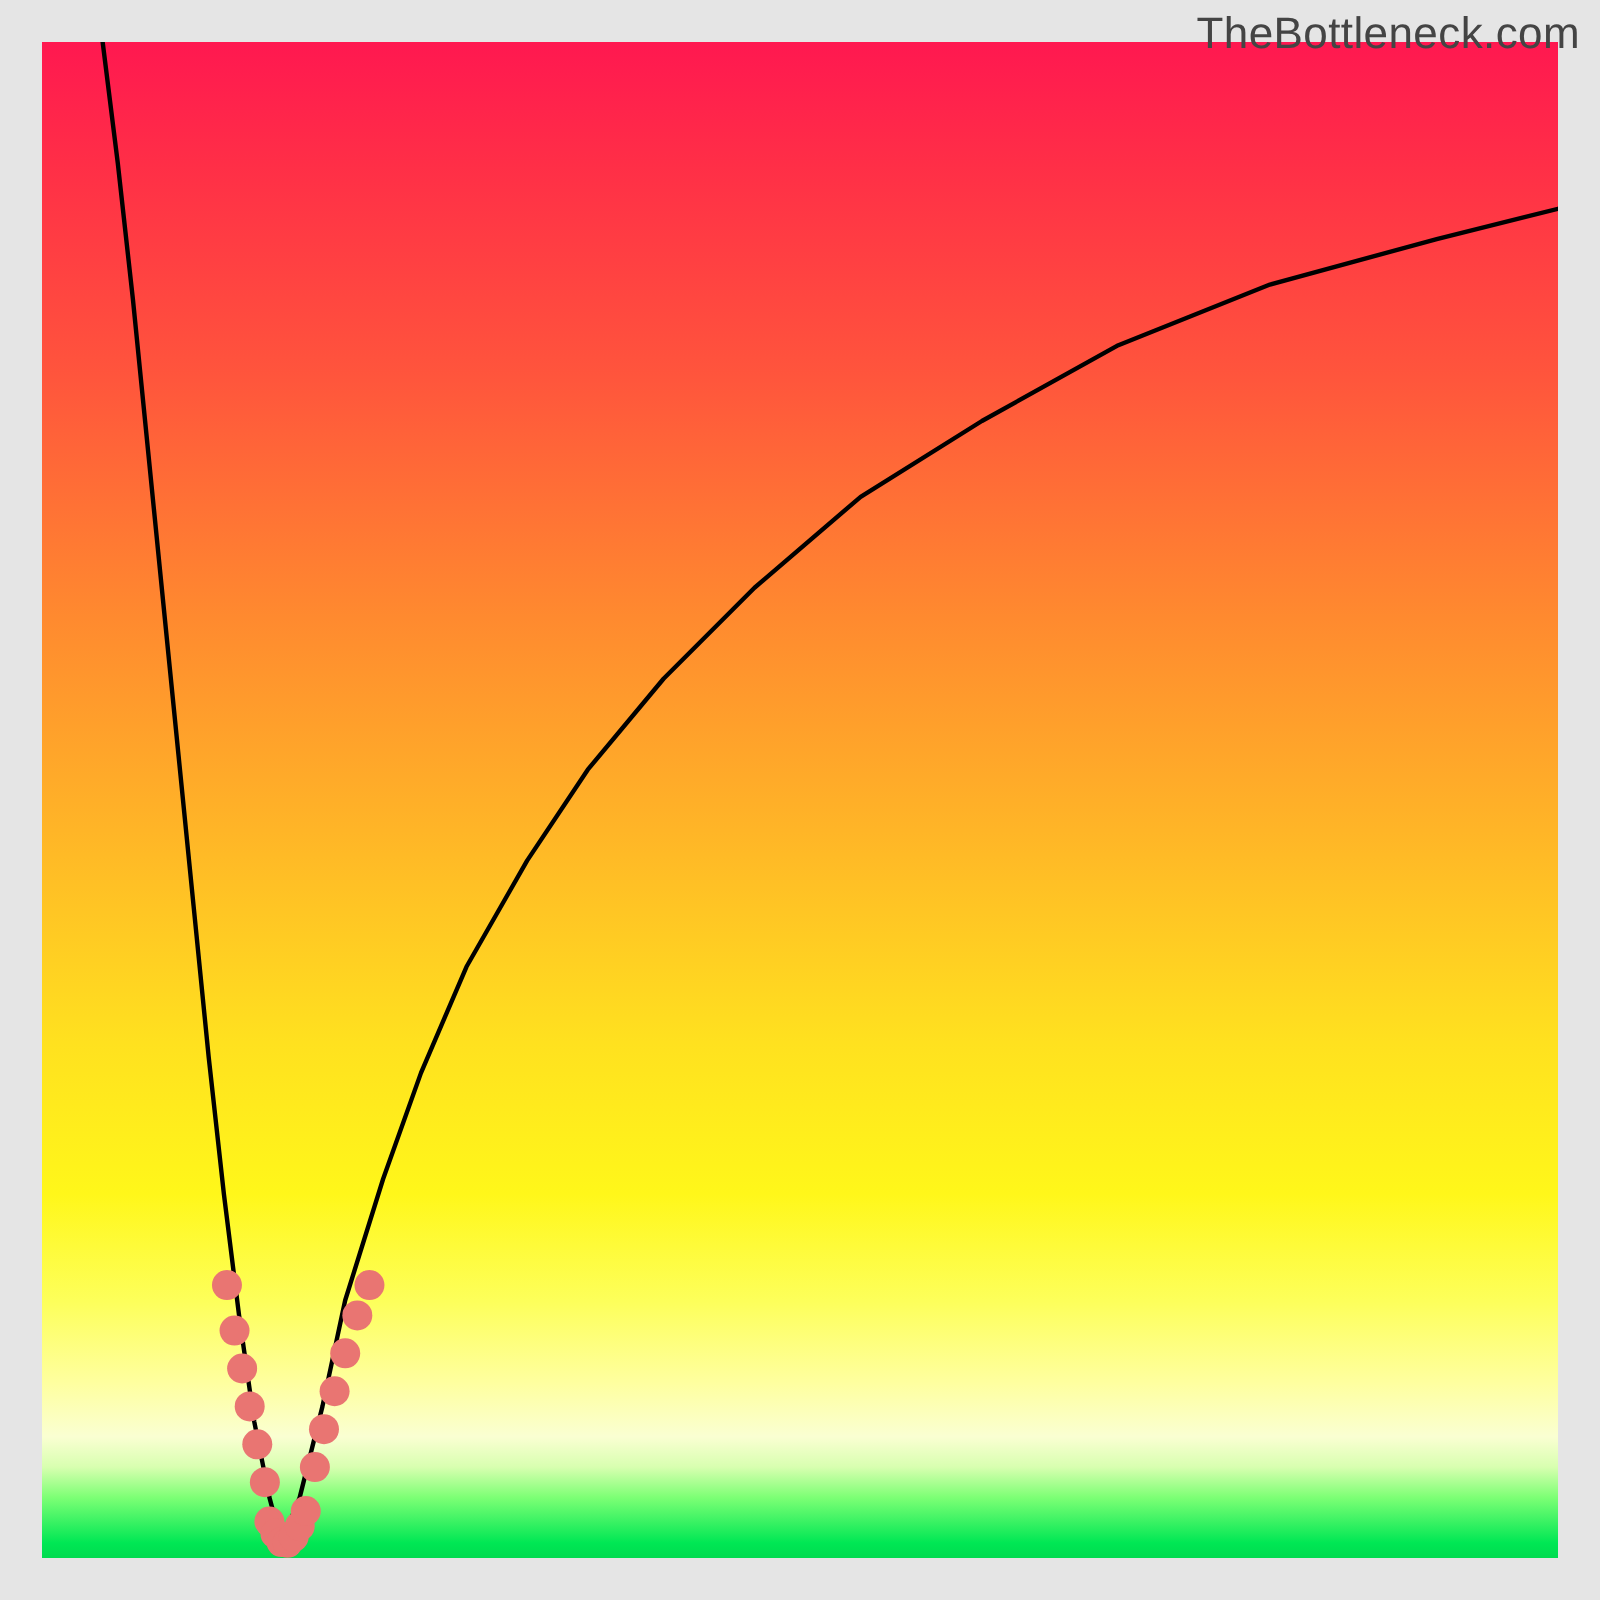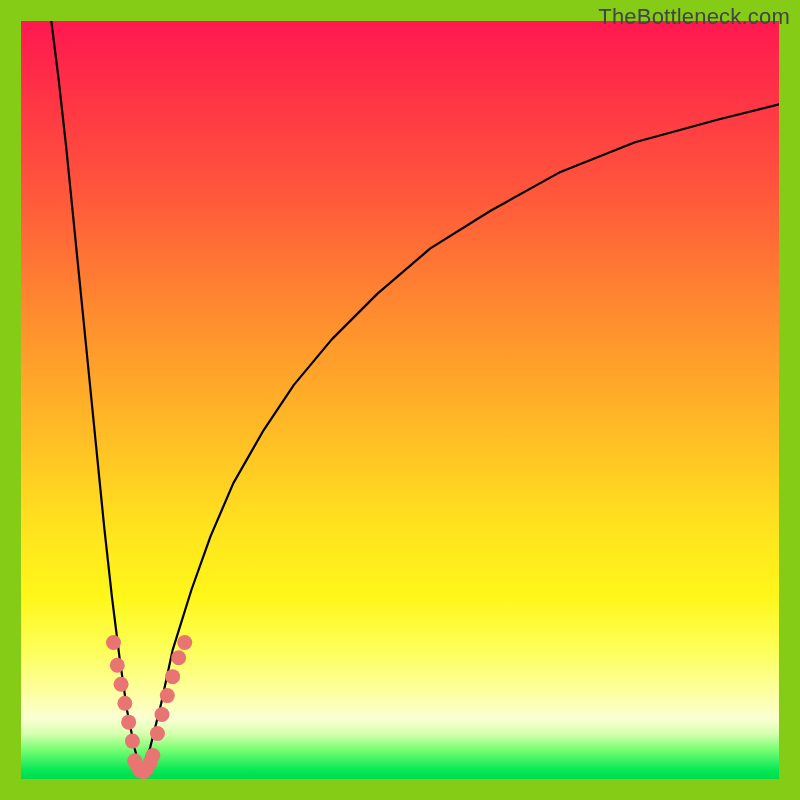--- a/index.html
+++ b/index.html
@@ -10,21 +10,21 @@
     overflow: hidden;
     background: #000;
     font-family: Arial, Helvetica, sans-serif;
   }
   .frame {
     position: absolute;
     left: 0;
     top: 0;
     width: 800px;
     height: 800px;
-    background: #84cc16;
+    background: #e5e5e5;
   }
   .plot {
     position: absolute;
     left: 21px;
     top: 21px;
     width: 758px;
     height: 758px;
     
     background: linear-gradient(
       to bottom,

